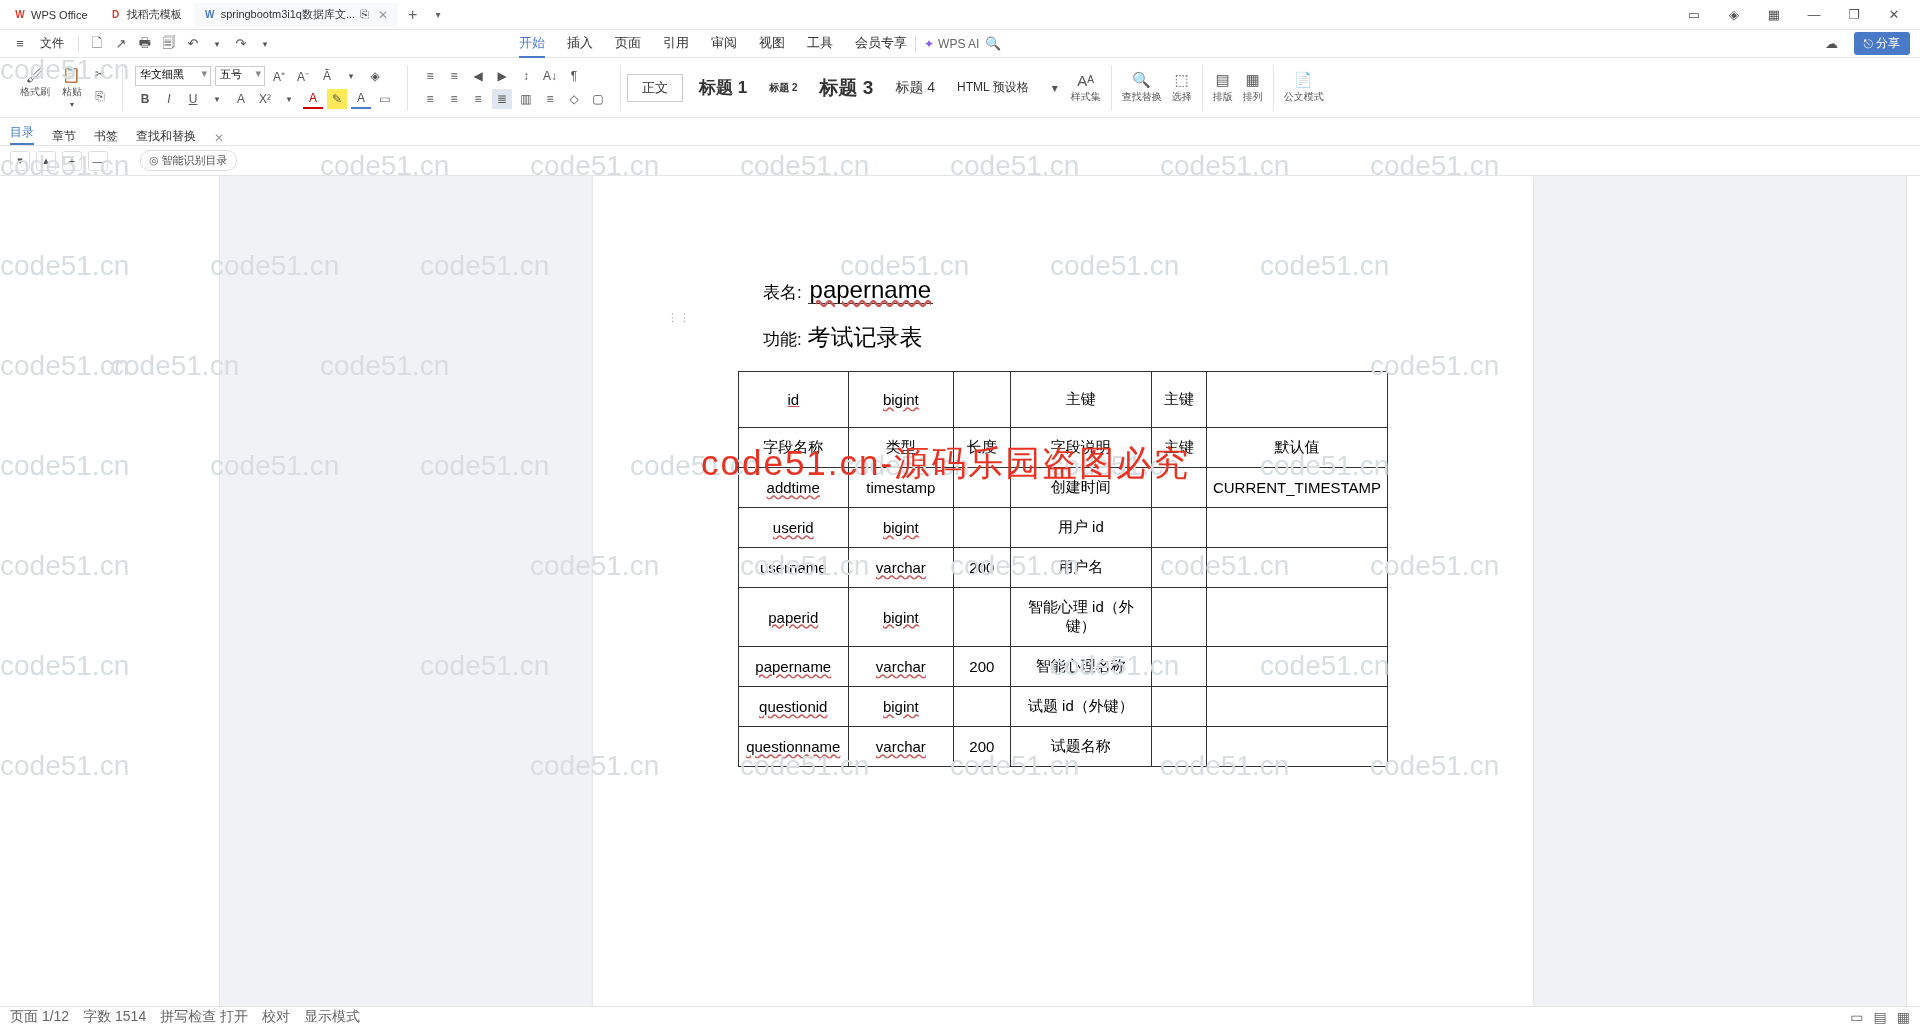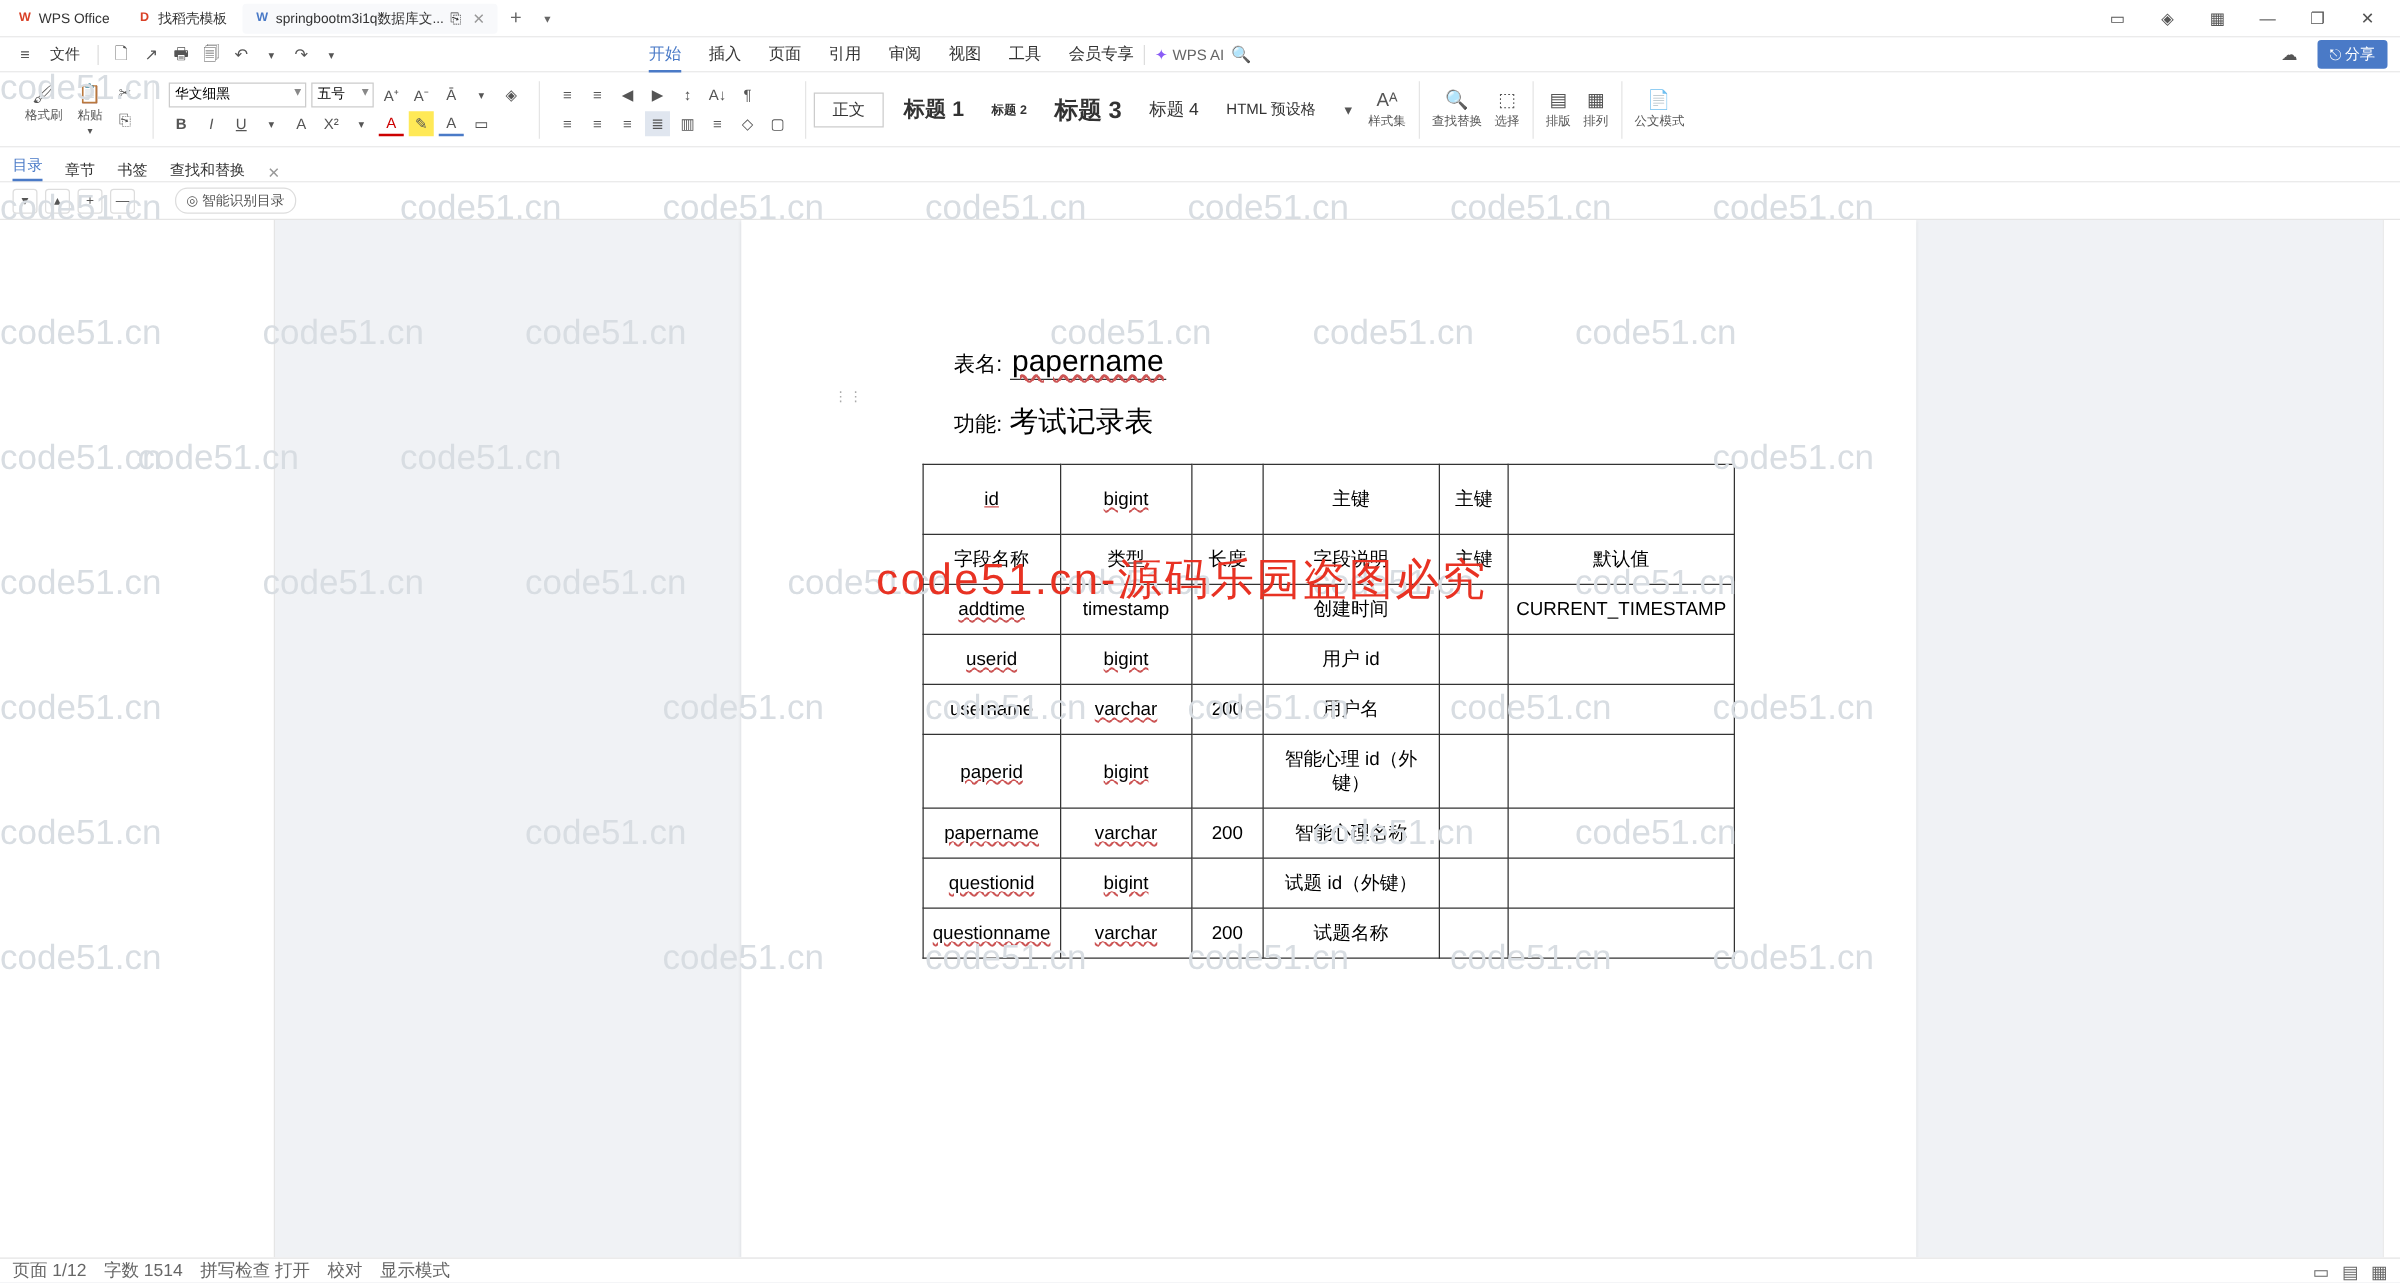--- a/index.html
+++ b/index.html
@@ -187,21 +187,21 @@
         </div>
       <div style="display:flex;flex-direction:column;gap:2px">
         <div class="rchip">✂</div>
         <div class="rchip">⎘</div>
       </div>
     </div>
   </div>
   <div class="rvdiv"></div>
   <div class="rgroup" style="align-items:flex-start">
     <div class="rgroup-row" style="margin-bottom:3px">
-      <div class="rsel" style="width:110px">华文细黑</div>
+      <div class="rsel" style="width:76px">华文细黑</div>
       <div class="rsel" style="width:50px">五号</div>
       <div class="rchip">A⁺</div>
       <div class="rchip">A⁻</div>
       <div class="rchip">Ā</div>
       <div class="rchip" style="font-size:9px">▾</div>
       <div class="rchip">◈</div>
     </div>
     <div class="rgroup-row">
       <div class="rchip" style="font-weight:bold">B</div>
       <div class="rchip" style="font-style:italic">I</div>

